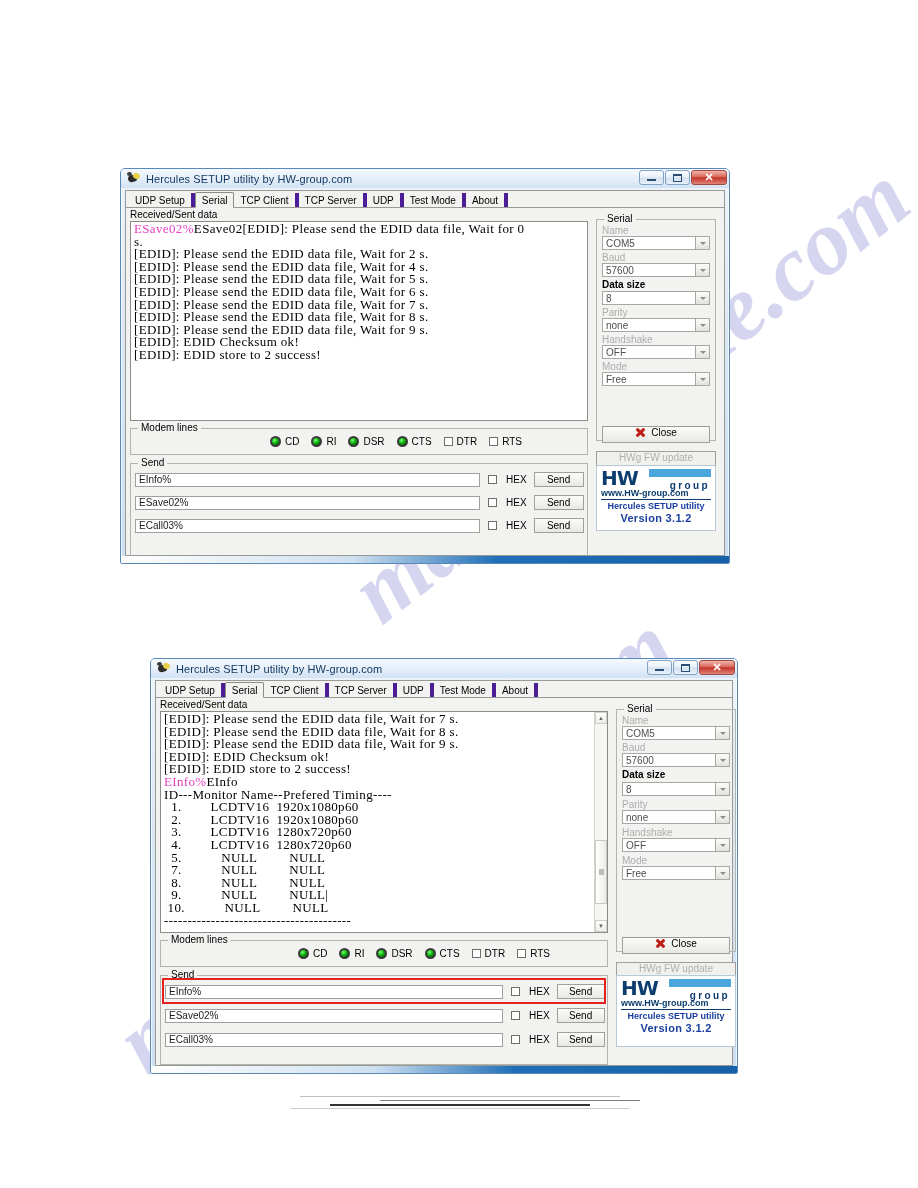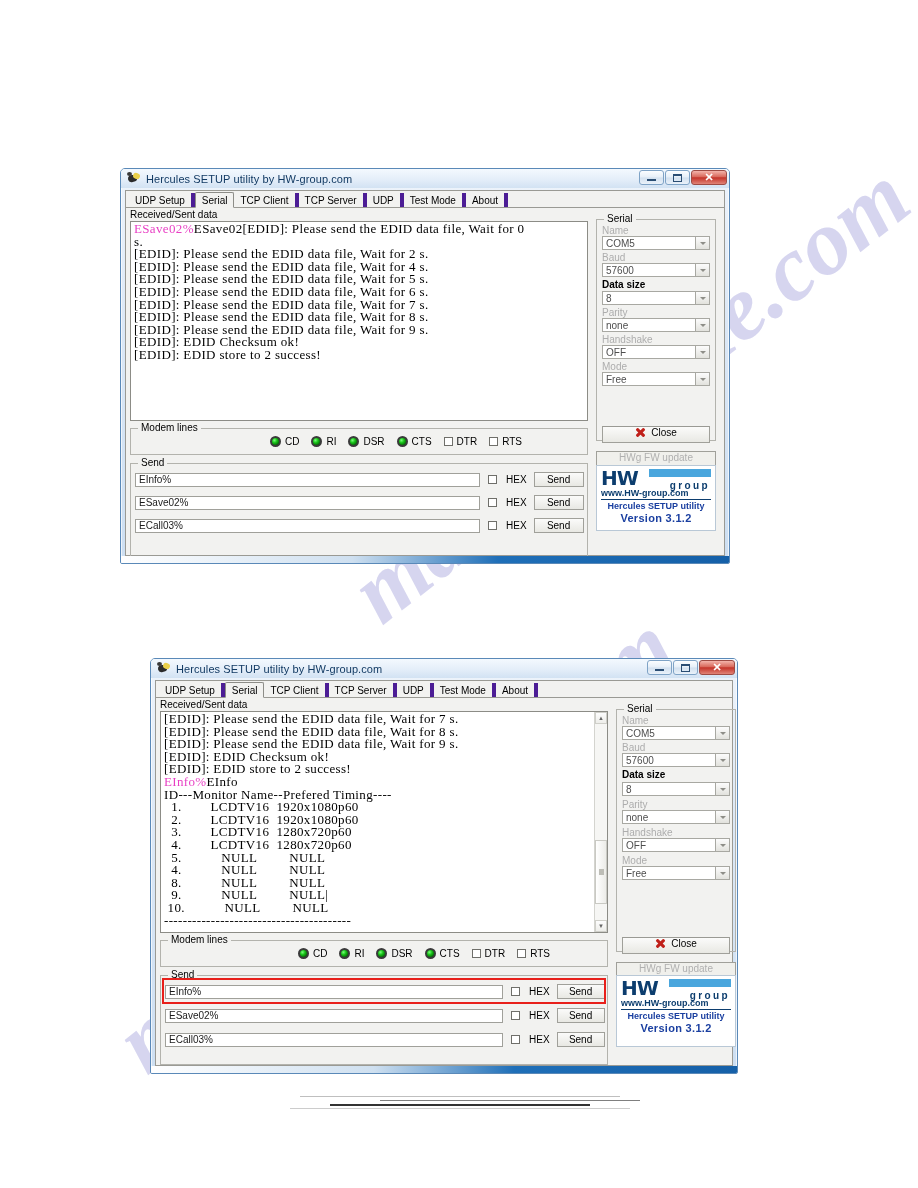--- a/index.html
+++ b/index.html
@@ -484,21 +484,21 @@
           <div class="cline"><span>[EDID]: Please send the EDID data file, Wait for 9 s.</span></div>
           <div class="cline"><span>[EDID]: EDID Checksum ok!</span></div>
           <div class="cline"><span>[EDID]: EDID store to 2 success!</span></div>
           <div class="cline"><span class="mag">EInfo%</span><span>EInfo</span></div>
           <div class="cline"><span>ID---Monitor Name--Prefered Timing----</span></div>
           <div class="cline"><span>  1.        LCDTV16  1920x1080p60</span></div>
           <div class="cline"><span>  2.        LCDTV16  1920x1080p60</span></div>
           <div class="cline"><span>  3.        LCDTV16  1280x720p60</span></div>
           <div class="cline"><span>  4.        LCDTV16  1280x720p60</span></div>
           <div class="cline"><span>  5.           NULL         NULL</span></div>
-          <div class="cline"><span>  4.           NULL         NULL</span></div>
+          <div class="cline"><span>  7.           NULL         NULL</span></div>
           <div class="cline"><span>  8.           NULL         NULL</span></div>
           <div class="cline"><span>  9.           NULL         NULL|</span></div>
           <div class="cline"><span> 10.           NULL         NULL</span></div>
           <div class="cline"><span></span></div>
           <div class="cline"><span>----------------------------------------</span></div>
         </div>
       <div class="vsb">
         <div class="arr up">▲</div>
         <div class="thumb" style="top:128px;height:64px;">
             <i class="grip"></i>

